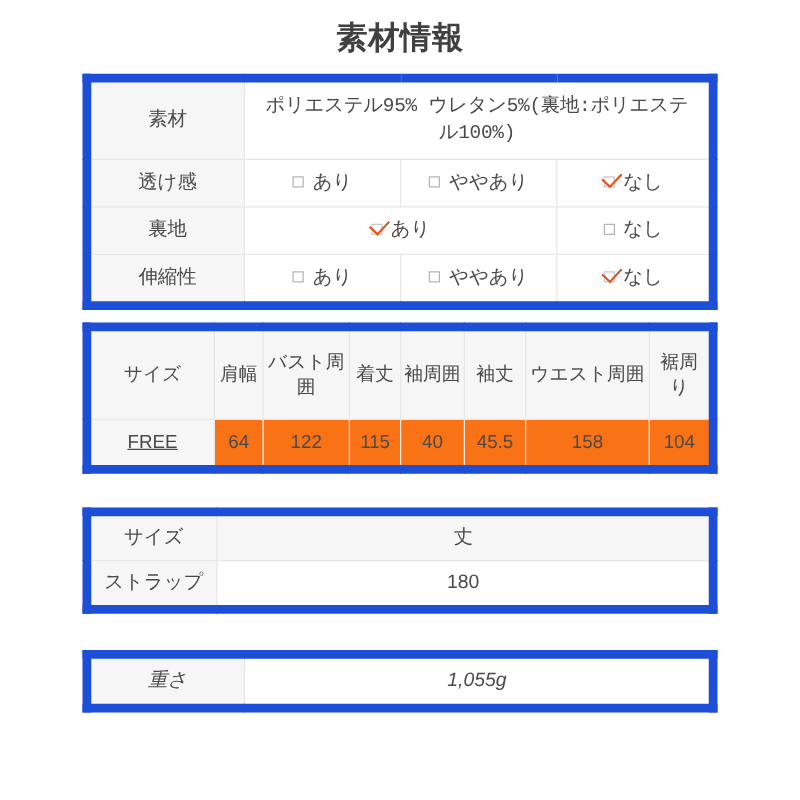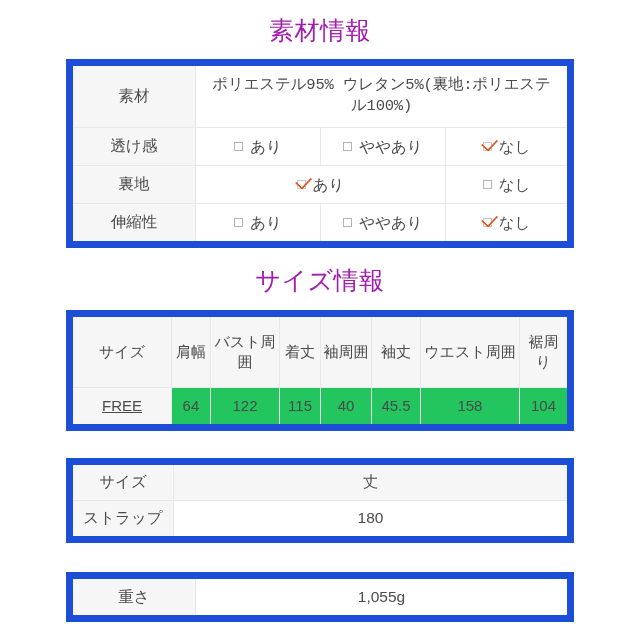--- a/index.html
+++ b/index.html
@@ -17,22 +17,22 @@
   .page {
     width: 640px;
     height: 640px;
     position: relative;
     box-sizing: border-box;
   }
 
   .section-title {
     text-align: center;
     font-size: 25px;
-    font-weight: 400;
-    color: #a21caf;
+    font-weight: 700;
+    color: #404040;
     letter-spacing: 0.5px;
   }
   #material-title { padding-top: 10px; padding-bottom: 0; margin: 0; line-height: 40px; }
   #size-title { margin: 0; padding-top: 12px; line-height: 40px; }
 
   table.spec {
     border-collapse: collapse;
     table-layout: fixed;
     border: 7px solid #1d4ed8;
     background: #ffffff;
@@ -104,35 +104,36 @@
   }
   .opt-label { line-height: 1; }
 
   
   #size-table {
     width: 508px;
     margin: 10px auto 0 auto;
   }
   #size-table td { font-size: 15px; }
   #size-table tr.head td { height: 66px; background: #f6f6f6; padding: 2px 1px; }
-  #size-table tr.body td { height: 36px; background: #22c55e; }
+  #size-table tr.body td { height: 36px; background: #f97316; }
   #size-table tr.body td.th-cell { background: #f6f6f6; text-decoration: underline; }
 
   
   #strap-table {
     width: 508px;
     margin: 27px auto 0 auto;
   }
   #strap-table td { height: 35px; }
   #strap-table .strap-label-col { width: 104px; }
 
   
   #weight-table {
     width: 508px;
     margin: 29px auto 0 auto;
+    font-style: italic;
   }
   #weight-table td { height: 36px; }
   #weight-table .weight-label-col { width: 126px; }
 </style>
 </head>
 <body>
 
 <div class="page">
 
   <h2 class="section-title" id="material-title">素材情報</h2>
@@ -206,21 +207,20 @@
         <td>
           <span class="opt">
             <span class="box checked"></span>
             <span class="opt-label">なし</span>
           </span>
         </td>
       </tr>
     </tbody>
   </table>
 
-  <h2 class="section-title" id="size-title">サイズ情報</h2>
 
   <table class="spec" id="size-table">
     <colgroup>
       <col style="width:100px">
       <col style="width:38px">
       <col style="width:68px">
       <col style="width:40px">
       <col style="width:50px">
       <col style="width:48px">
       <col style="width:97px">

